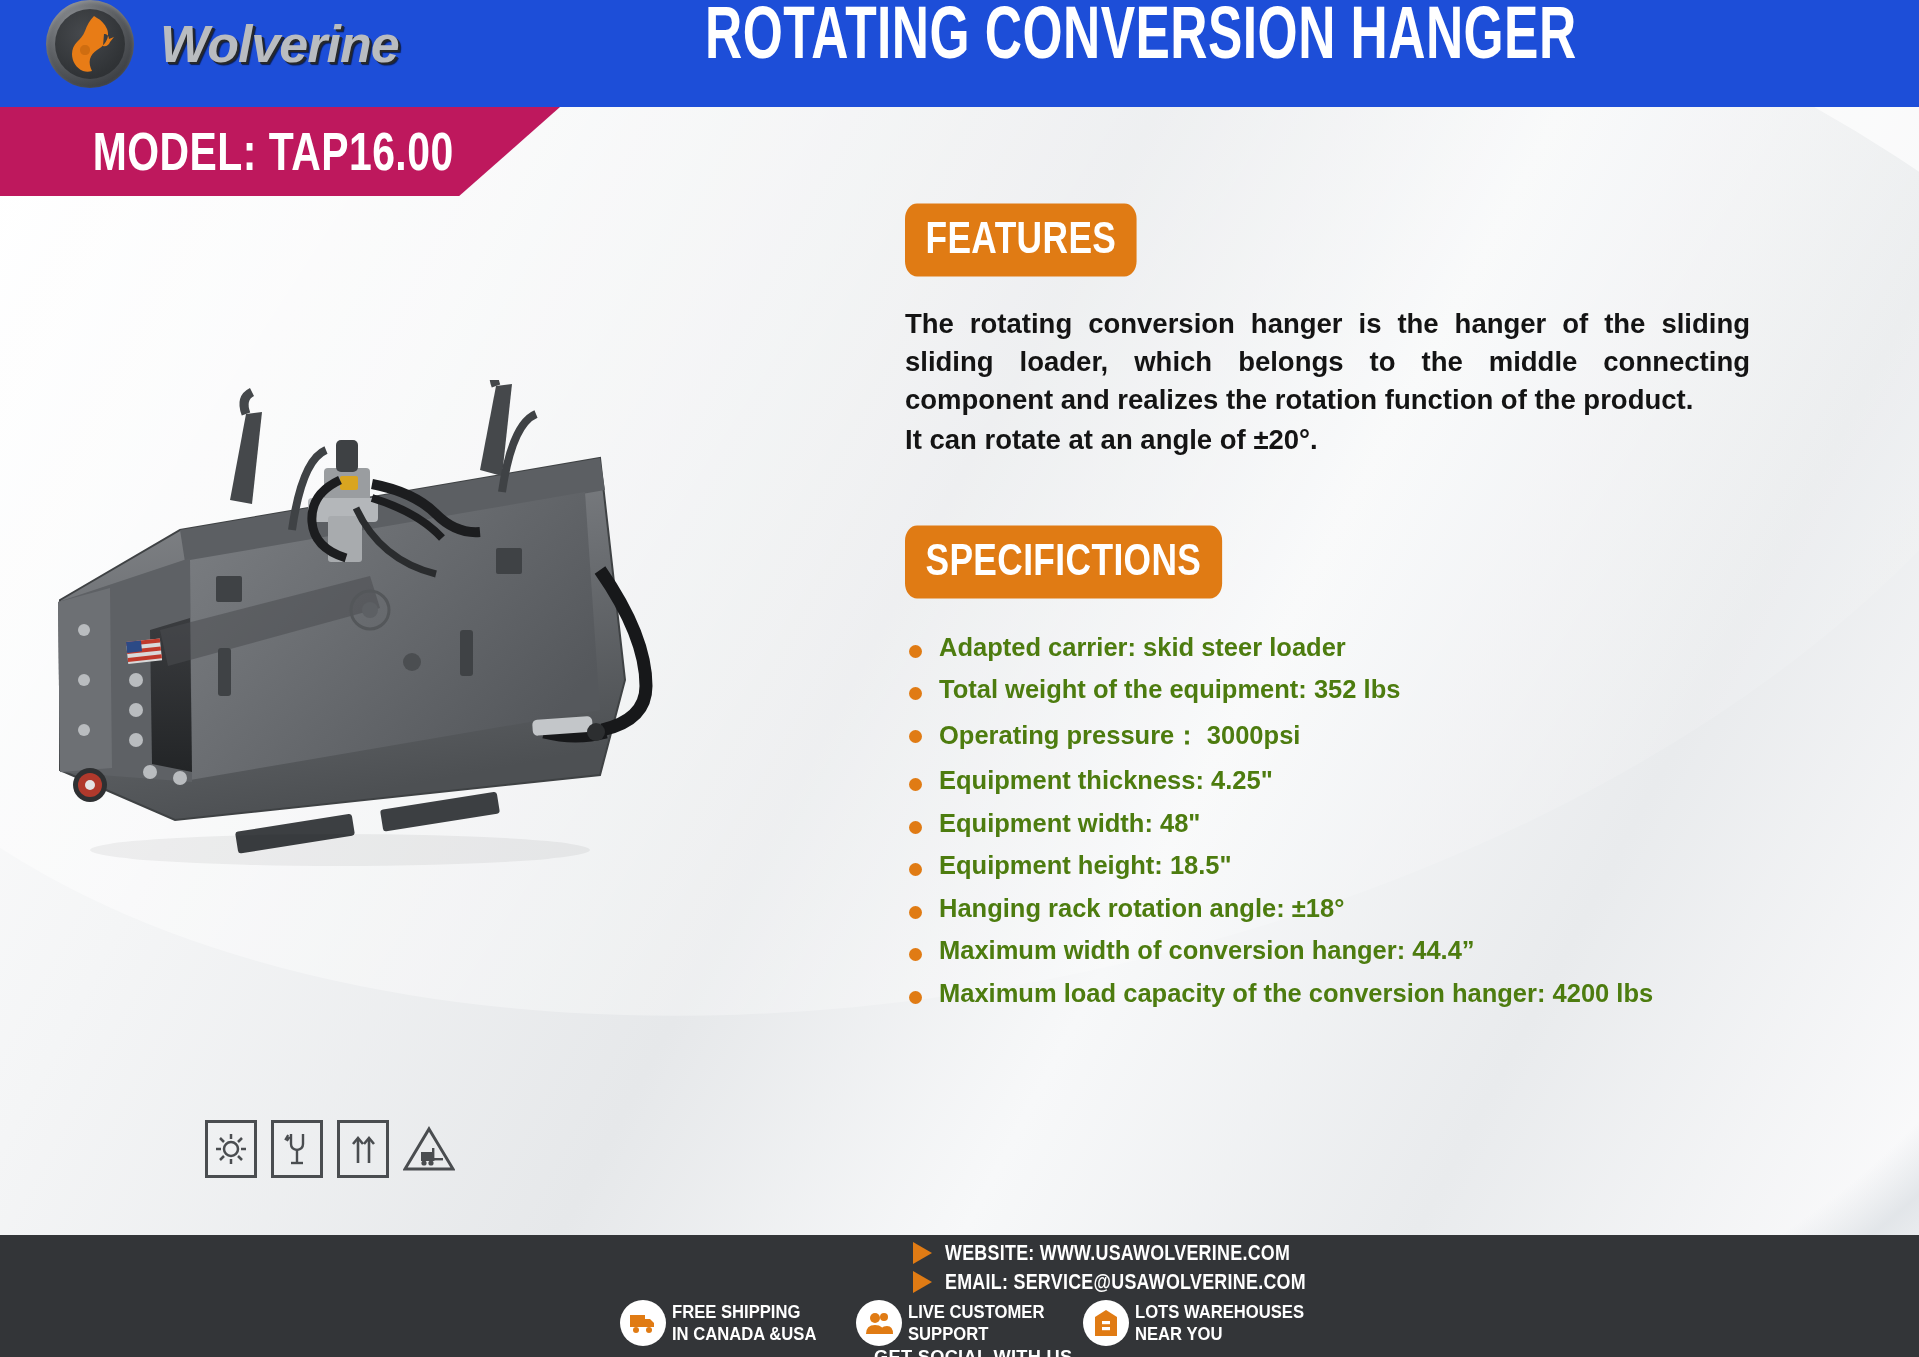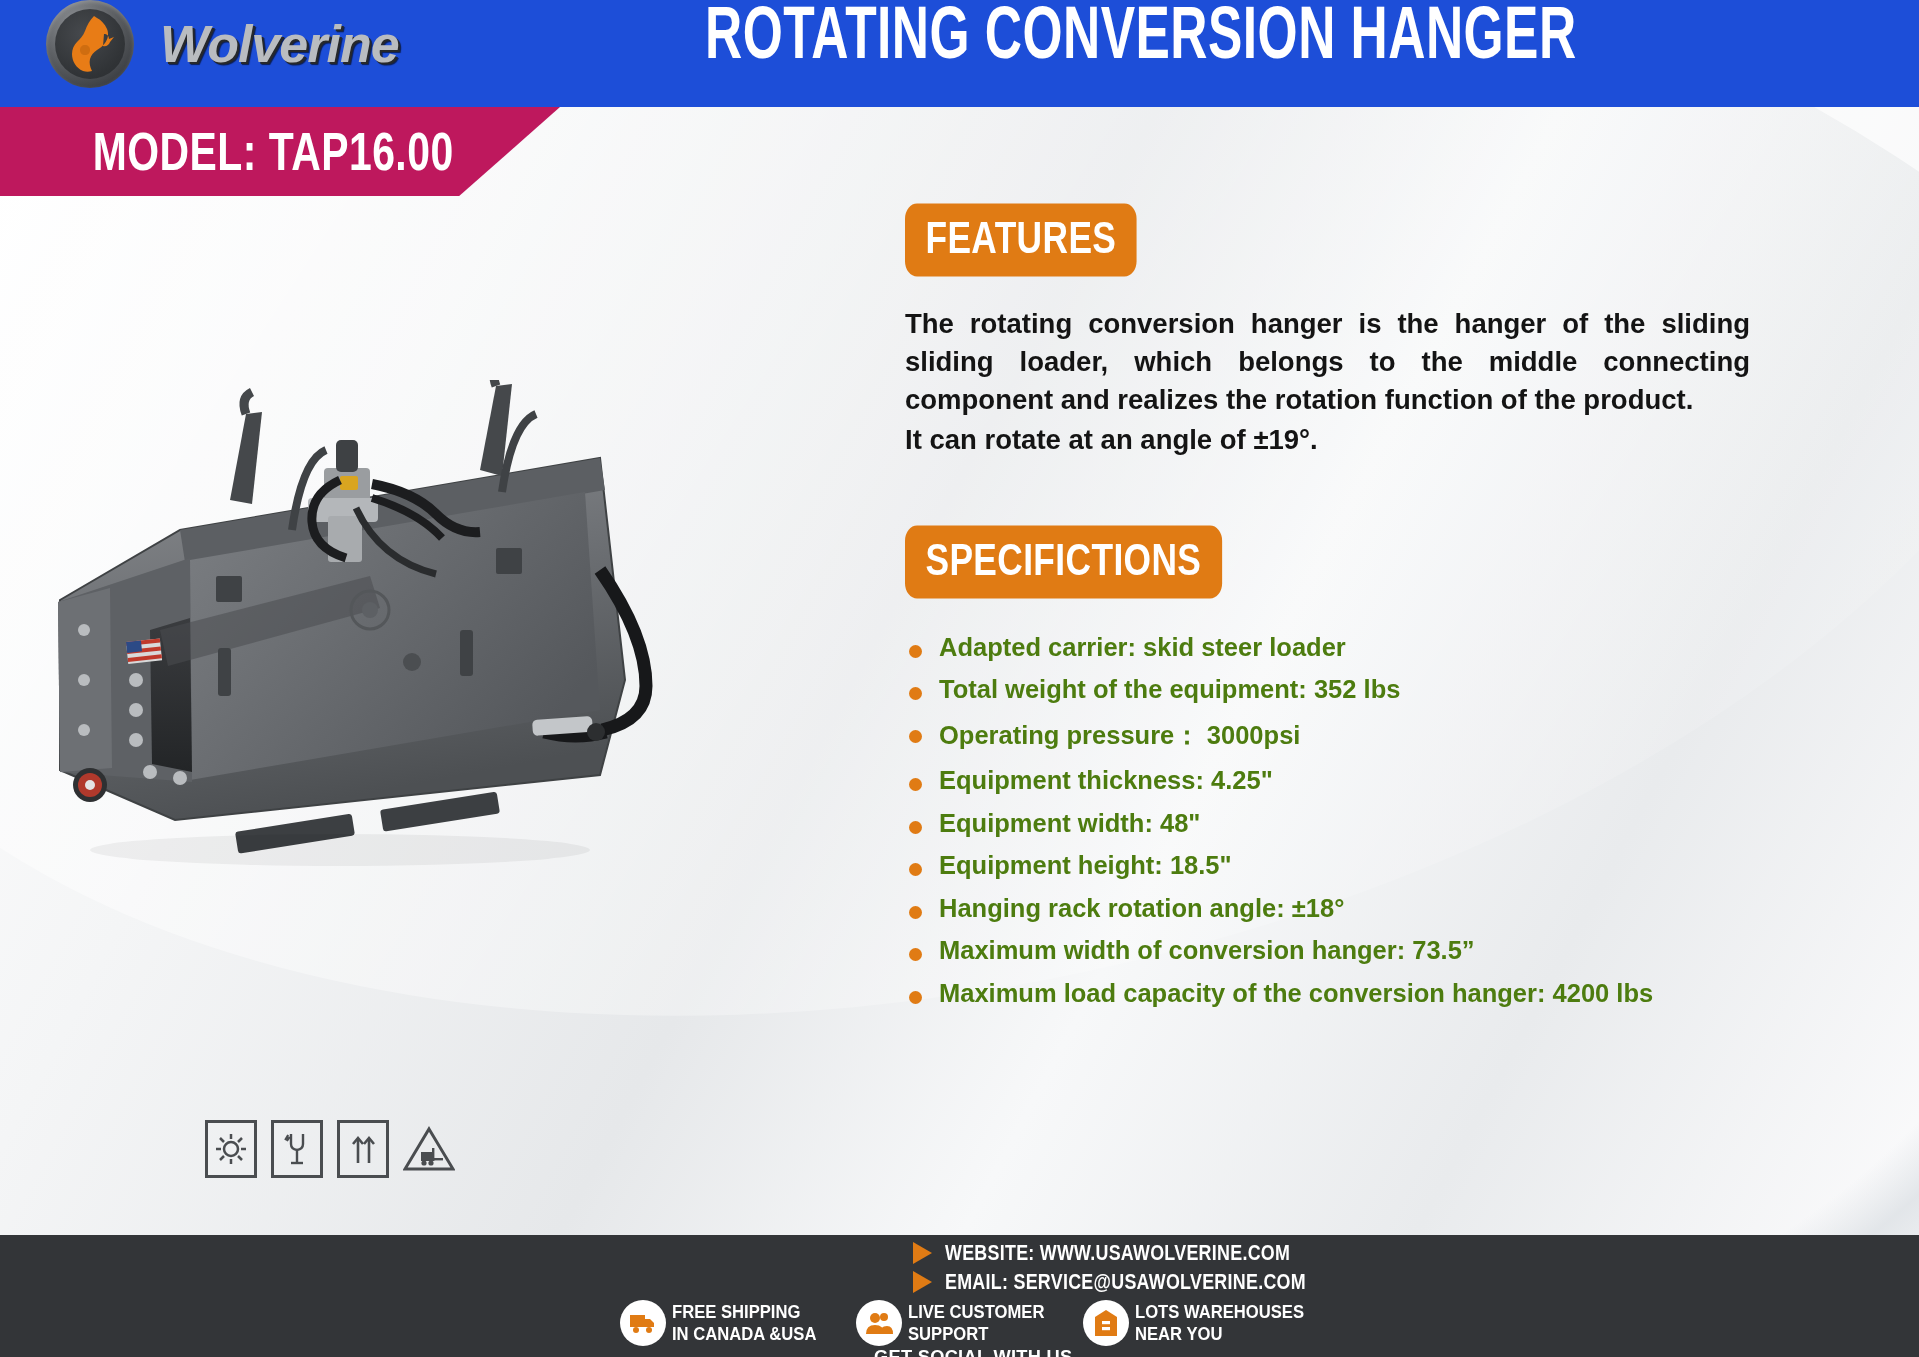--- a/index.html
+++ b/index.html
@@ -363,33 +363,33 @@
           <circle cx="28" cy="37" r="2.6"></circle>
       </g>
     </svg>
   </div>
 </div>
 
 <div class="right-col">
 
   <div class="tag">FEATURES</div>
   <div class="feat-text">The rotating conversion hanger is the hanger of the sliding sliding loader, which belongs to the middle connecting component and realizes the rotation function of the product.</div>
-  <div class="feat-text nojust" style="margin-top:2px">It can rotate at an angle of ±19°.</div>
+  <div class="feat-text nojust" style="margin-top:2px">It can rotate at an angle of ±20°.</div>
 
   <div class="spec-block">
     <div class="tag">SPECIFICTIONS</div>
     <ul class="spec-list">
       <li>Adapted carrier: skid steer loader</li>
       <li>Total weight of the equipment: 352 lbs</li>
       <li>Operating pressure： 3000psi</li>
       <li>Equipment thickness: 4.25"</li>
       <li>Equipment width: 48"</li>
       <li>Equipment height: 18.5"</li>
       <li>Hanging rack rotation angle: ±18°</li>
-      <li>Maximum width of conversion hanger: 73.5”</li>
+      <li>Maximum width of conversion hanger: 44.4”</li>
       <li>Maximum load capacity of the conversion hanger: 4200 lbs</li>
     </ul>
   </div>
 </div>
 
 <div class="footer">
 
   <div class="contact-col">
     <div class="contact-line">
       <span class="arrow"></span>

